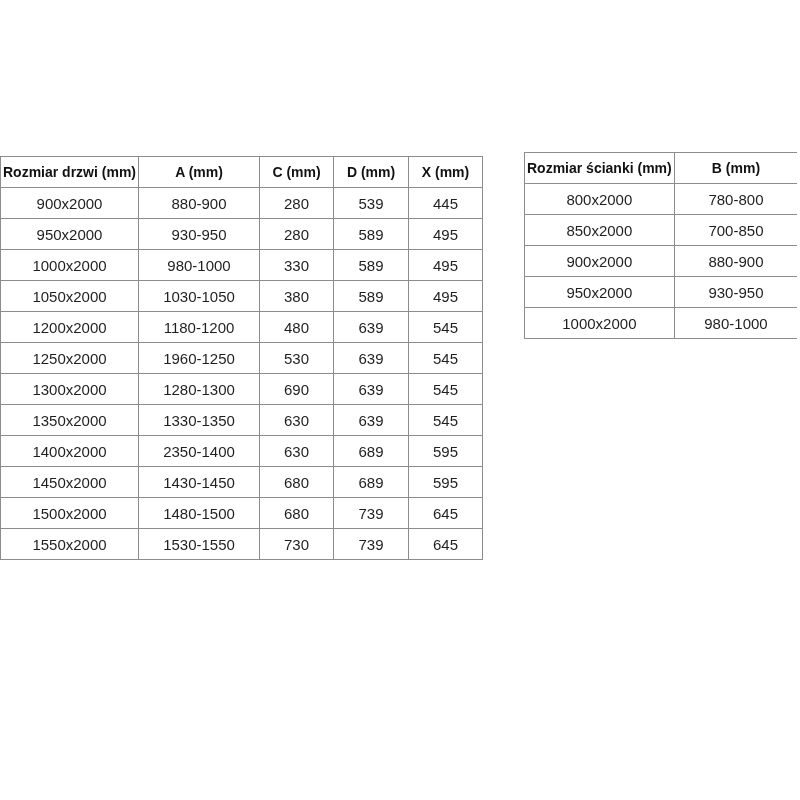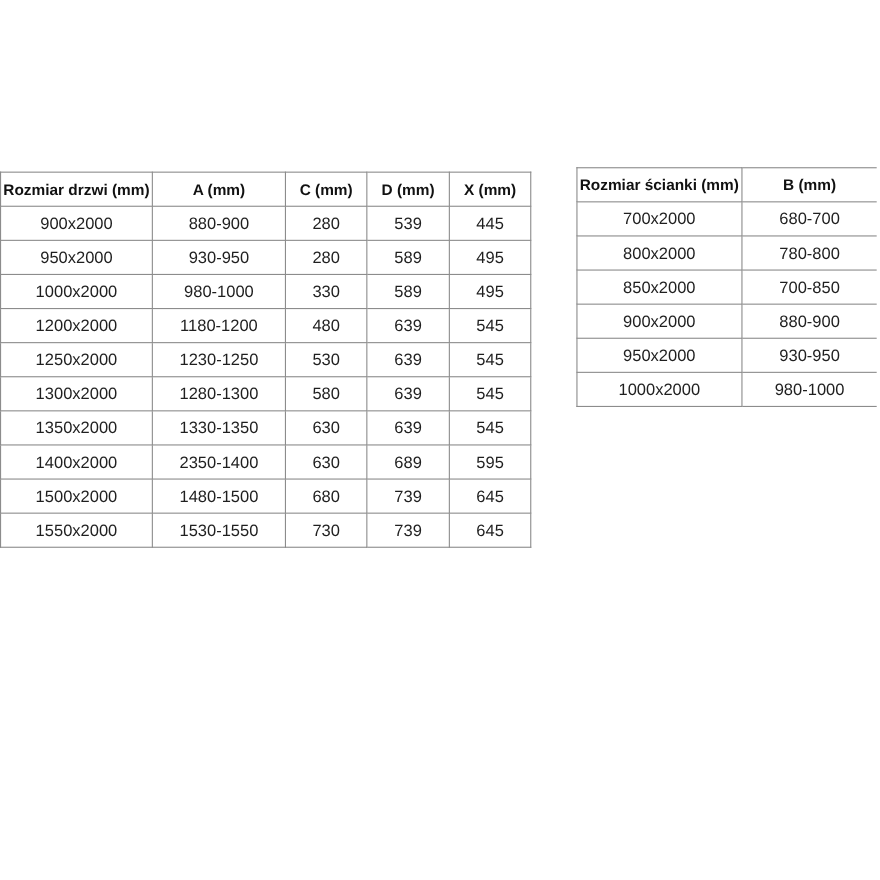--- a/index.html
+++ b/index.html
@@ -89,51 +89,65 @@
           <td>495</td>
         </tr>
         <tr>
           <td>1000x2000</td>
           <td>980-1000</td>
           <td>330</td>
           <td>589</td>
           <td>495</td>
         </tr>
         <tr>
+          <td>1050x2000</td>
+          <td>1030-1050</td>
+          <td>380</td>
+          <td>589</td>
+          <td>495</td>
+        </tr>
+        <tr>
           <td>1200x2000</td>
           <td>1180-1200</td>
           <td>480</td>
           <td>639</td>
           <td>545</td>
         </tr>
         <tr>
           <td>1250x2000</td>
-          <td>1230-1250</td>
+          <td>1960-1250</td>
           <td>530</td>
           <td>639</td>
           <td>545</td>
         </tr>
         <tr>
           <td>1300x2000</td>
           <td>1280-1300</td>
-          <td>580</td>
+          <td>690</td>
           <td>639</td>
           <td>545</td>
         </tr>
         <tr>
           <td>1350x2000</td>
           <td>1330-1350</td>
           <td>630</td>
           <td>639</td>
           <td>545</td>
         </tr>
         <tr>
           <td>1400x2000</td>
           <td>2350-1400</td>
           <td>630</td>
+          <td>689</td>
+          <td>595</td>
+        </tr>
+        <tr>
+          <td>1450x2000</td>
+          <td>1430-1450</td>
+          <td>680</td>
           <td>689</td>
           <td>595</td>
         </tr>
         <tr>
           <td>1500x2000</td>
           <td>1480-1500</td>
           <td>680</td>
           <td>739</td>
           <td>645</td>
         </tr>
@@ -153,24 +167,20 @@
       <col style="width:123px">
     </colgroup>
     <thead>
       <tr>
           <th>Rozmiar ścianki (mm)</th>
           <th>B (mm)</th>
         </tr>
     </thead>
     <tbody>
         <tr>
-          <td>700x2000</td>
-          <td>680-700</td>
-        </tr>
-        <tr>
           <td>800x2000</td>
           <td>780-800</td>
         </tr>
         <tr>
           <td>850x2000</td>
           <td>700-850</td>
         </tr>
         <tr>
           <td>900x2000</td>
           <td>880-900</td>

